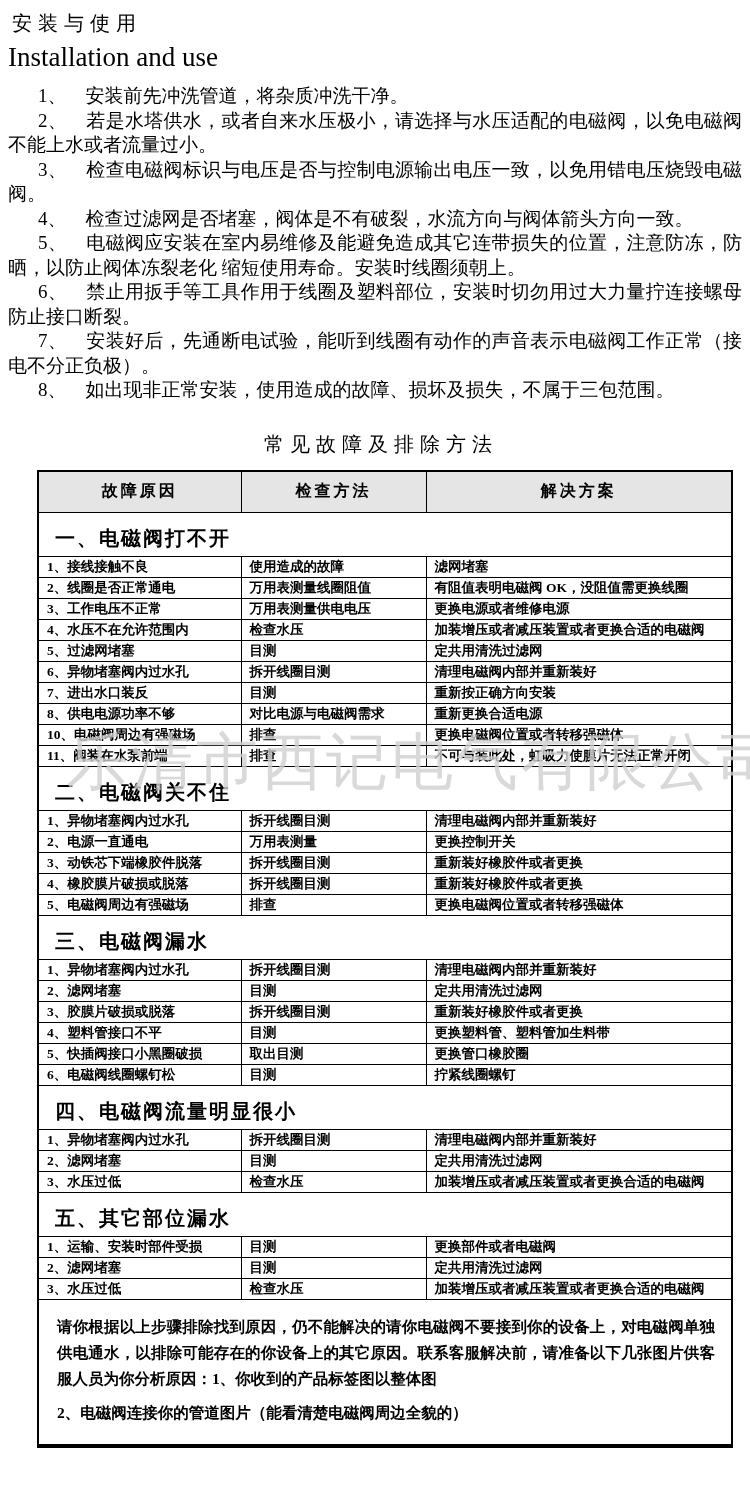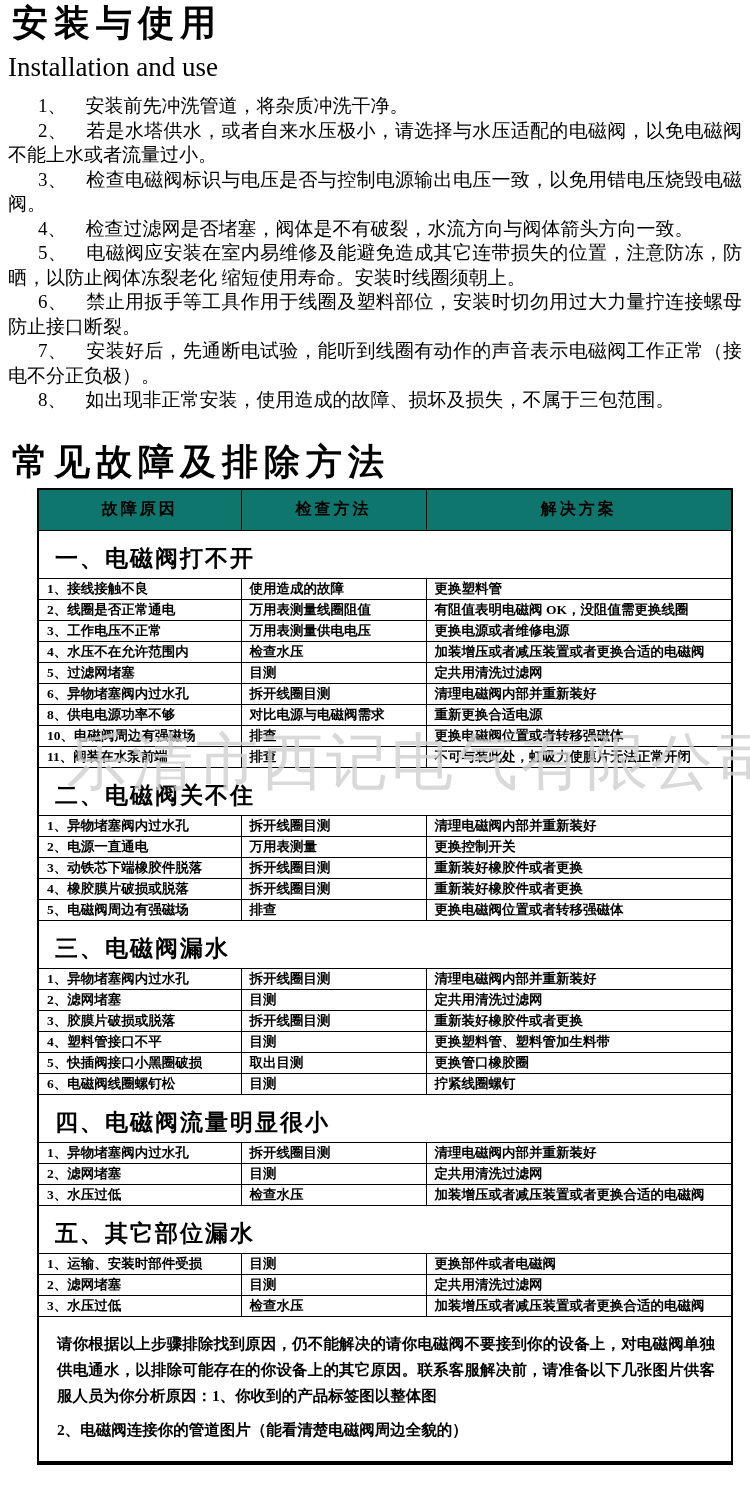--- a/index.html
+++ b/index.html
@@ -22,32 +22,32 @@
     letter-spacing: 3px;
     white-space: nowrap;
     color: rgba(208, 208, 208, 0.8);
     z-index: 10;
     pointer-events: none;
     font-weight: 400;
   }
   
   .zh-title {
     margin: 6px 0 0 12px;
-    font-size: 36px;
-    font-weight: 700;
+    font-size: 20px;
+    font-weight: 400;
     letter-spacing: 6px;
     line-height: 34px;
   }
   .en-title {
-    margin: 12px 0 0 8px;
+    margin: 2px 0 0 8px;
     font-size: 27px;
     font-weight: 400;
     line-height: 30px;
   }
-  .ts-zh { margin-top: 32px; }
+  .ts-zh { margin-top: 24px; text-align: center; }
   
   .install-list { margin: 12px 8px 0 8px; }
   .install-list p {
     margin: 0;
     font-size: 19px;
     line-height: 24.5px;
     text-indent: 30px;
     text-align: justify;
   }
   
@@ -63,24 +63,24 @@
   table.ts-table { border-width: 2px; border-bottom-width: 4px; }
   col.c1 { width: 203px; }
   col.c2 { width: 185px; }
   col.c3 { width: 306px; }
   thead th {
     height: 42px;
     font-size: 16px;
     font-weight: 700;
     letter-spacing: 3px;
     text-align: center;
-    background: #0f766e;
+    background: #e5e5e5;
   }
   tr.section-row td {
-    font-size: 23px;
+    font-size: 20px;
     font-weight: 700;
     letter-spacing: 2px;
     padding: 12px 4px 4px 16px;
   }
   tr.data-row td {
     font-size: 13.5px;
     font-weight: 700;
     line-height: 16px;
     padding: 2px 4px 2px 8px;
     white-space: nowrap;
@@ -133,21 +133,21 @@
         <th>解决方案</th>
       </tr>
     </thead>
     <tbody id="table-body">
         <tr class="section-row">
           <td colspan="3">一、电磁阀打不开</td>
         </tr>
         <tr class="data-row">
           <td>1、接线接触不良</td>
           <td>使用造成的故障</td>
-          <td>更换塑料管</td>
+          <td>滤网堵塞</td>
         </tr>
         <tr class="data-row">
           <td>2、线圈是否正常通电</td>
           <td>万用表测量线圈阻值</td>
           <td>有阻值表明电磁阀 OK，没阻值需更换线圈</td>
         </tr>
         <tr class="data-row">
           <td>3、工作电压不正常</td>
           <td>万用表测量供电电压</td>
           <td>更换电源或者维修电源</td>
@@ -159,20 +159,25 @@
         </tr>
         <tr class="data-row">
           <td>5、过滤网堵塞</td>
           <td>目测</td>
           <td>定共用清洗过滤网</td>
         </tr>
         <tr class="data-row">
           <td>6、异物堵塞阀内过水孔</td>
           <td>拆开线圈目测</td>
           <td>清理电磁阀内部并重新装好</td>
+        </tr>
+        <tr class="data-row">
+          <td>7、进出水口装反</td>
+          <td>目测</td>
+          <td>重新按正确方向安装</td>
         </tr>
         <tr class="data-row">
           <td>8、供电电源功率不够</td>
           <td>对比电源与电磁阀需求</td>
           <td>重新更换合适电源</td>
         </tr>
         <tr class="data-row">
           <td>10、电磁阀周边有强磁场</td>
           <td>排查</td>
           <td>更换电磁阀位置或者转移强磁体</td>

